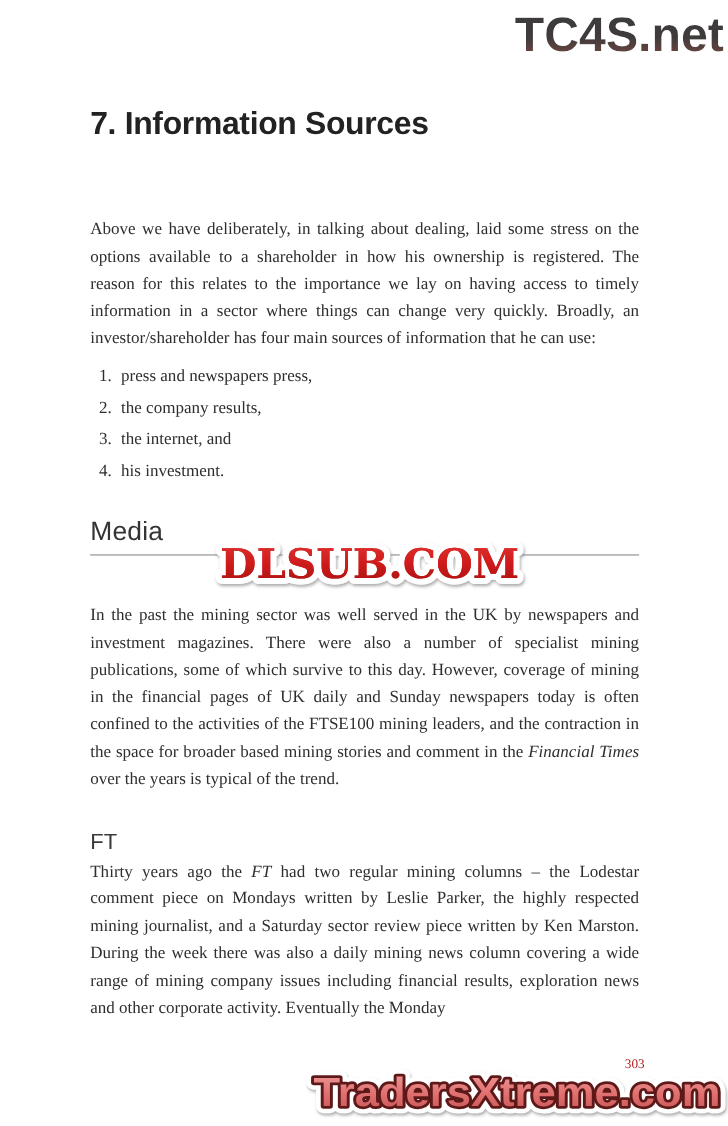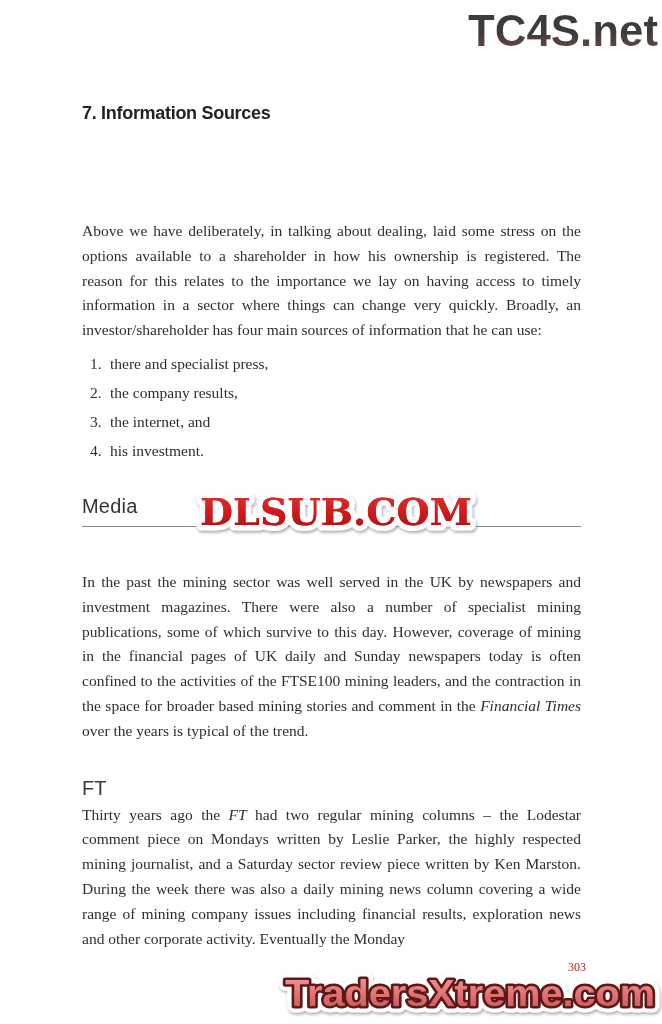--- a/index.html
+++ b/index.html
@@ -10,24 +10,24 @@
     background: #ffffff;
     overflow: hidden;
     font-family: "Liberation Serif", serif;
     color: #2e2e2e;
   }
   .content {
     position: relative;
     padding: 0 81px 0 82px;
   }
   .page-title {
-    margin: 97px 0 90px 0;
+    margin: 97px 0 68px 0;
     font-family: "Liberation Sans", sans-serif;
     font-weight: bold;
-    font-size: 18px;
+    font-size: 29px;
     line-height: 32px;
     color: #222222;
     letter-spacing: -0.3px;
   }
   .body-para {
     margin: 0;
     font-size: 15.5px;
     line-height: 24.8px;
     text-align: justify;
     color: #2e2e2e;
@@ -46,21 +46,21 @@
   }
   .list-num {
     width: 20px;
     flex: 0 0 20px;
   }
   .list-text { }
   .media-heading {
     margin: 22px 0 0 0;
     font-family: "Liberation Sans", sans-serif;
     font-weight: 400;
-    font-size: 20px;
+    font-size: 24px;
     line-height: 26px;
     color: #333333;
     letter-spacing: 0.2px;
   }
   .media-rule {
     border: none;
     border-top: 1px solid #8a8a8a;
     margin: 7px 0 0 0;
   }
   .media-para { margin-top: 43px; }
@@ -128,21 +128,21 @@
 
   <div class="content">
 
     <h1 class="page-title">7. Information Sources</h1>
 
     <p class="body-para">Above we have deliberately, in talking about dealing, laid some stress on the options available to a shareholder in how his ownership is registered. The reason for this relates to the importance we lay on having access to timely information in a sector where things can change very quickly. Broadly, an investor/shareholder has four main sources of information that he can use:</p>
 
     <div class="numbered-list">
       <div class="list-row">
         <span class="list-num">1.</span>
-        <span class="list-text">there and specialist press,</span>
+        <span class="list-text">press and newspapers press,</span>
       </div>
       <div class="list-row">
         <span class="list-num">2.</span>
         <span class="list-text">the company results,</span>
       </div>
       <div class="list-row">
         <span class="list-num">3.</span>
         <span class="list-text">the internet, and</span>
       </div>
       <div class="list-row">

